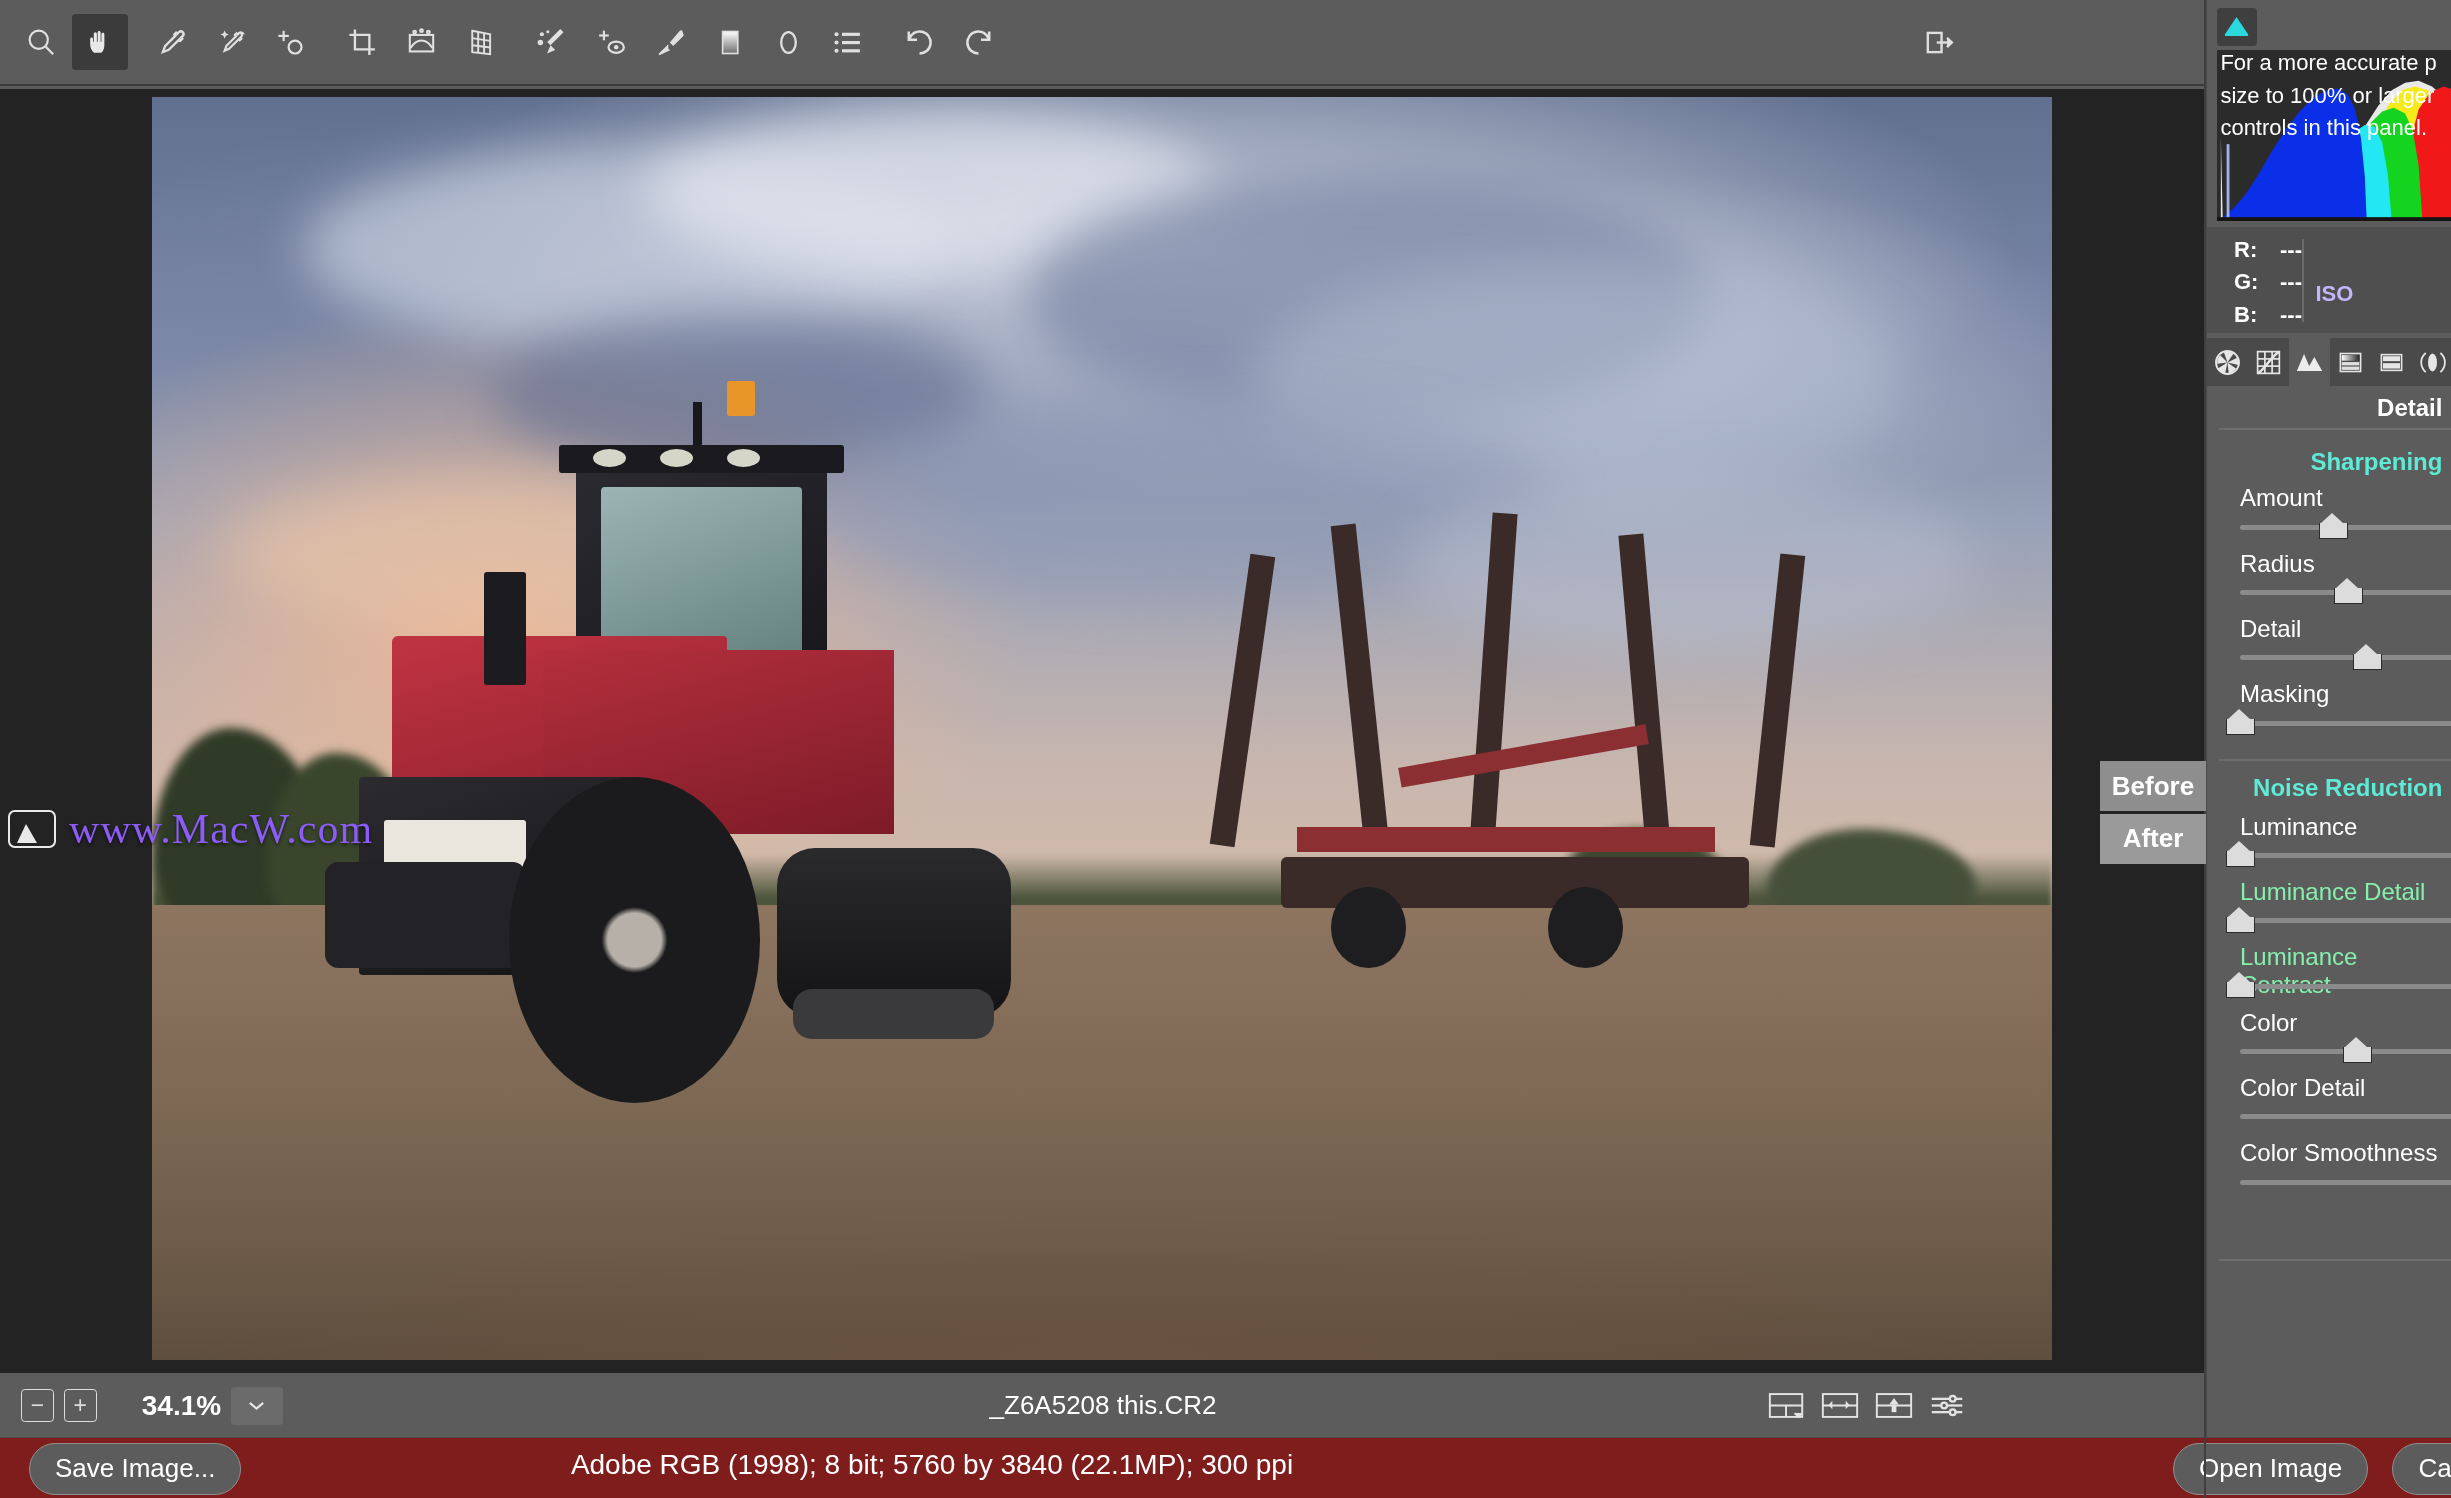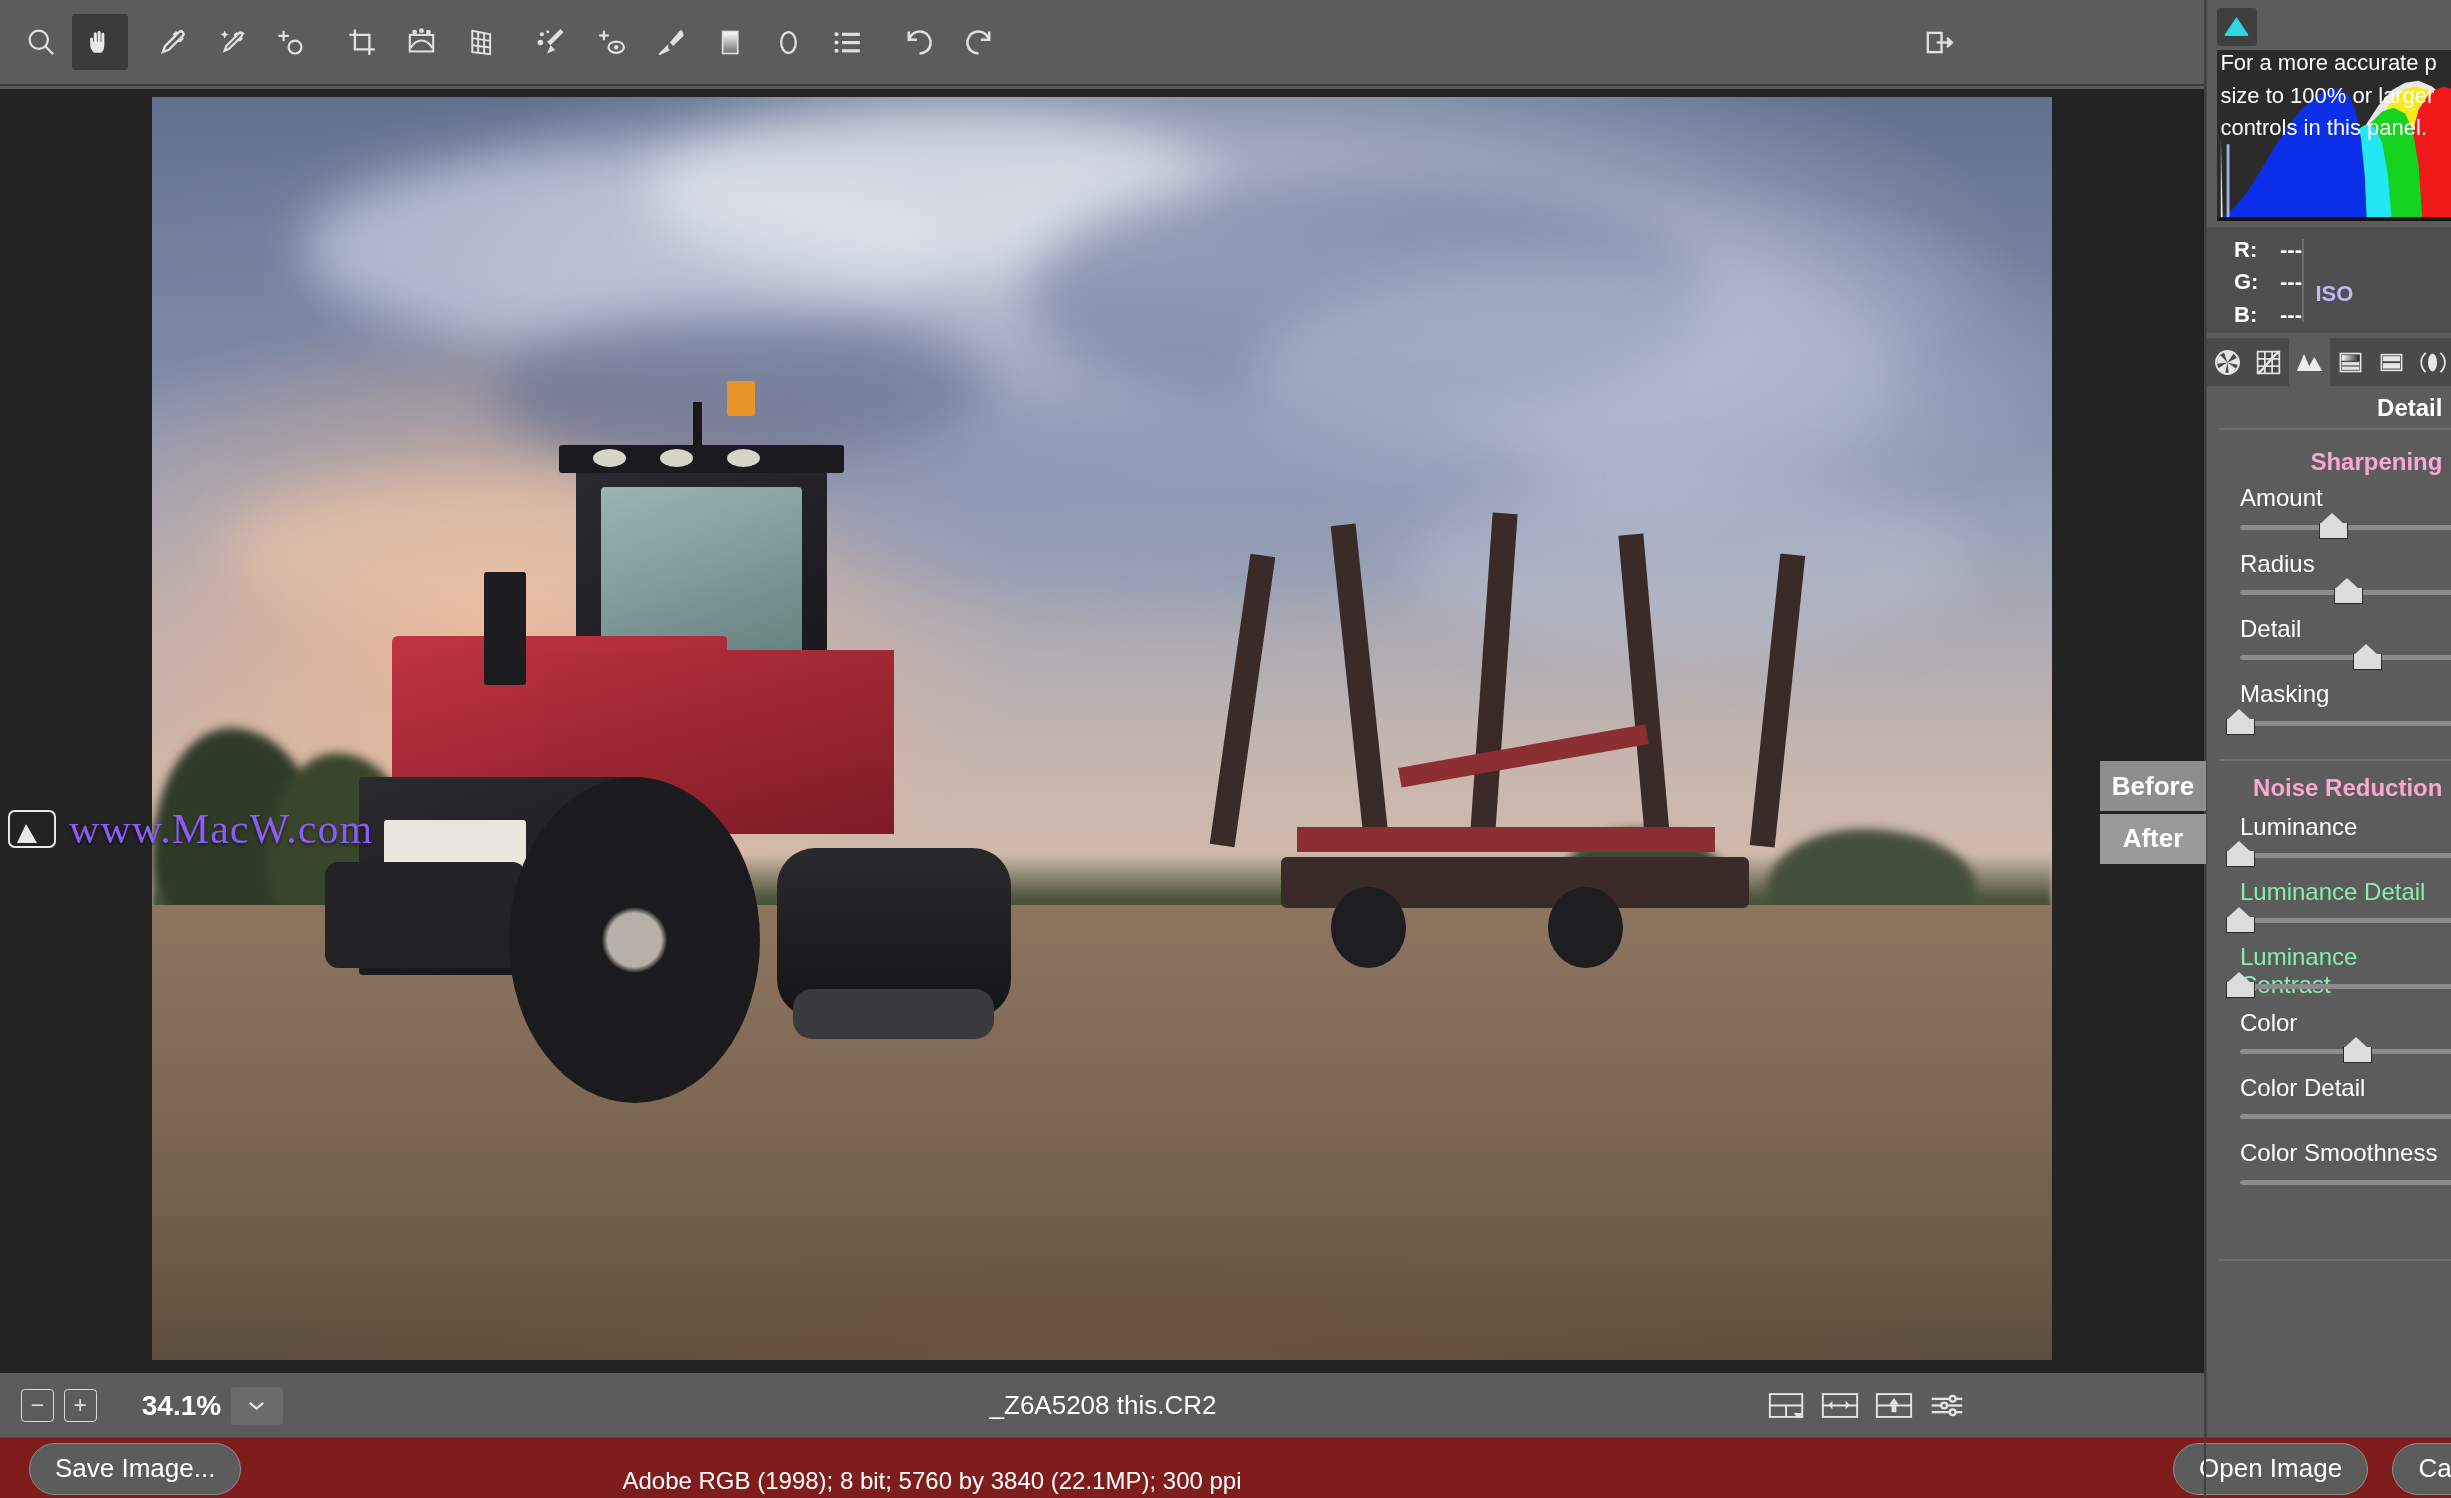--- a/index.html
+++ b/index.html
@@ -126,22 +126,22 @@
   
   .footer {
     position: absolute; left: 0; top: 1437px; width: 2452px; height: 61px;
     background: #7f1d1d; border-top: 1.9px solid #4a4a4a;
   }
   .pill {
     position: absolute; height: 52px; border: 1.9px solid #8e8e8e; border-radius: 27px;
     color: #fff; font-size: 26px; display: flex; align-items: center; justify-content: center;
     padding: 0 25px; cursor: pointer; background: #5c5c5c;
   }
-  .meta { position: absolute; left: 0; width: 1864px; top: 29px; text-align: center;
-    color: #fff; font-size: 24px; }
+  .meta { position: absolute; left: 0; width: 1864px; top: 11px; text-align: center;
+    color: #fff; font-size: 28px; }
 
   
   .rpanel {
     position: absolute; right: 0; top: 0; width: 246px; height: 1437px; background: #5c5c5c;
     border-left: 1.9px solid #4a4a4a; overflow: hidden;
   }
   .cloudbtn { position: absolute; left: 9.6px; top: 7.7px; width: 40px; height: 38px;
     background: #3f3f3f; border-radius: 3.8px; display:flex;align-items:center;justify-content:center; cursor:pointer; }
   .histo { position: absolute; left: 9.6px; top: 50px; width: 288px; height: 171px;
     background: #2b2b2b; }
@@ -150,21 +150,21 @@
   .rgbcol { padding: 9.6px 0 0 27px; }
   .rgbline { color: #fff; font-size: 22px; font-weight: bold; margin-bottom: 6.7px; display: flex; gap: 21px; }
   .rgbline b { font-weight: bold; width: 25px; }
   .rgbdiv { width: 1.9px; background: #6b6b6b; margin: 11.5px 0; }
   .expocol { padding: 21px 0 0 11.5px; color: #c4b5fd; font-size: 22px; font-weight: bold; text-align: right; }
   .tabbar { position: absolute; left: 0; top: 338px; width: 246px; height: 48px;
     background: #4a4a4a; display: flex; align-items: center; }
   .ptab { width: 44px; height: 48px; display: flex; align-items: center; justify-content: center; cursor: pointer; }
   .ptab.active { background: #5c5c5c; }
   .panel-title { position: absolute; right: 9.6px; color: #fff; font-size: 24px; font-weight: bold; }
-  .secthead { position: absolute; right: 9.6px; color: #f9a8d4; font-size: 24px; font-weight: bold; }
+  .secthead { position: absolute; right: 9.6px; color: #5eead4; font-size: 24px; font-weight: bold; }
   .sl-label { position: absolute; color: #fff; font-size: 24px; }
   .sl-label.dim { color: #86efac; }
   .sl-track { position: absolute; left: 33px; width: 250px; height: 4.8px; background: #8b8b8b; border-radius: 2.9px; }
   .sl-knob { position: absolute; width: 27px; height: 23px; }
   .sl-knob:before {
     content:""; position:absolute; left:0; top:7.7px; width:27px; height:15.4px;
     background:#dcdcdc; border:1.4px solid #2b2b2b; border-top:none;
   }
   .sl-knob:after {
     content:""; position:absolute; left:1px; top:-1.9px; width:0; height:0;

